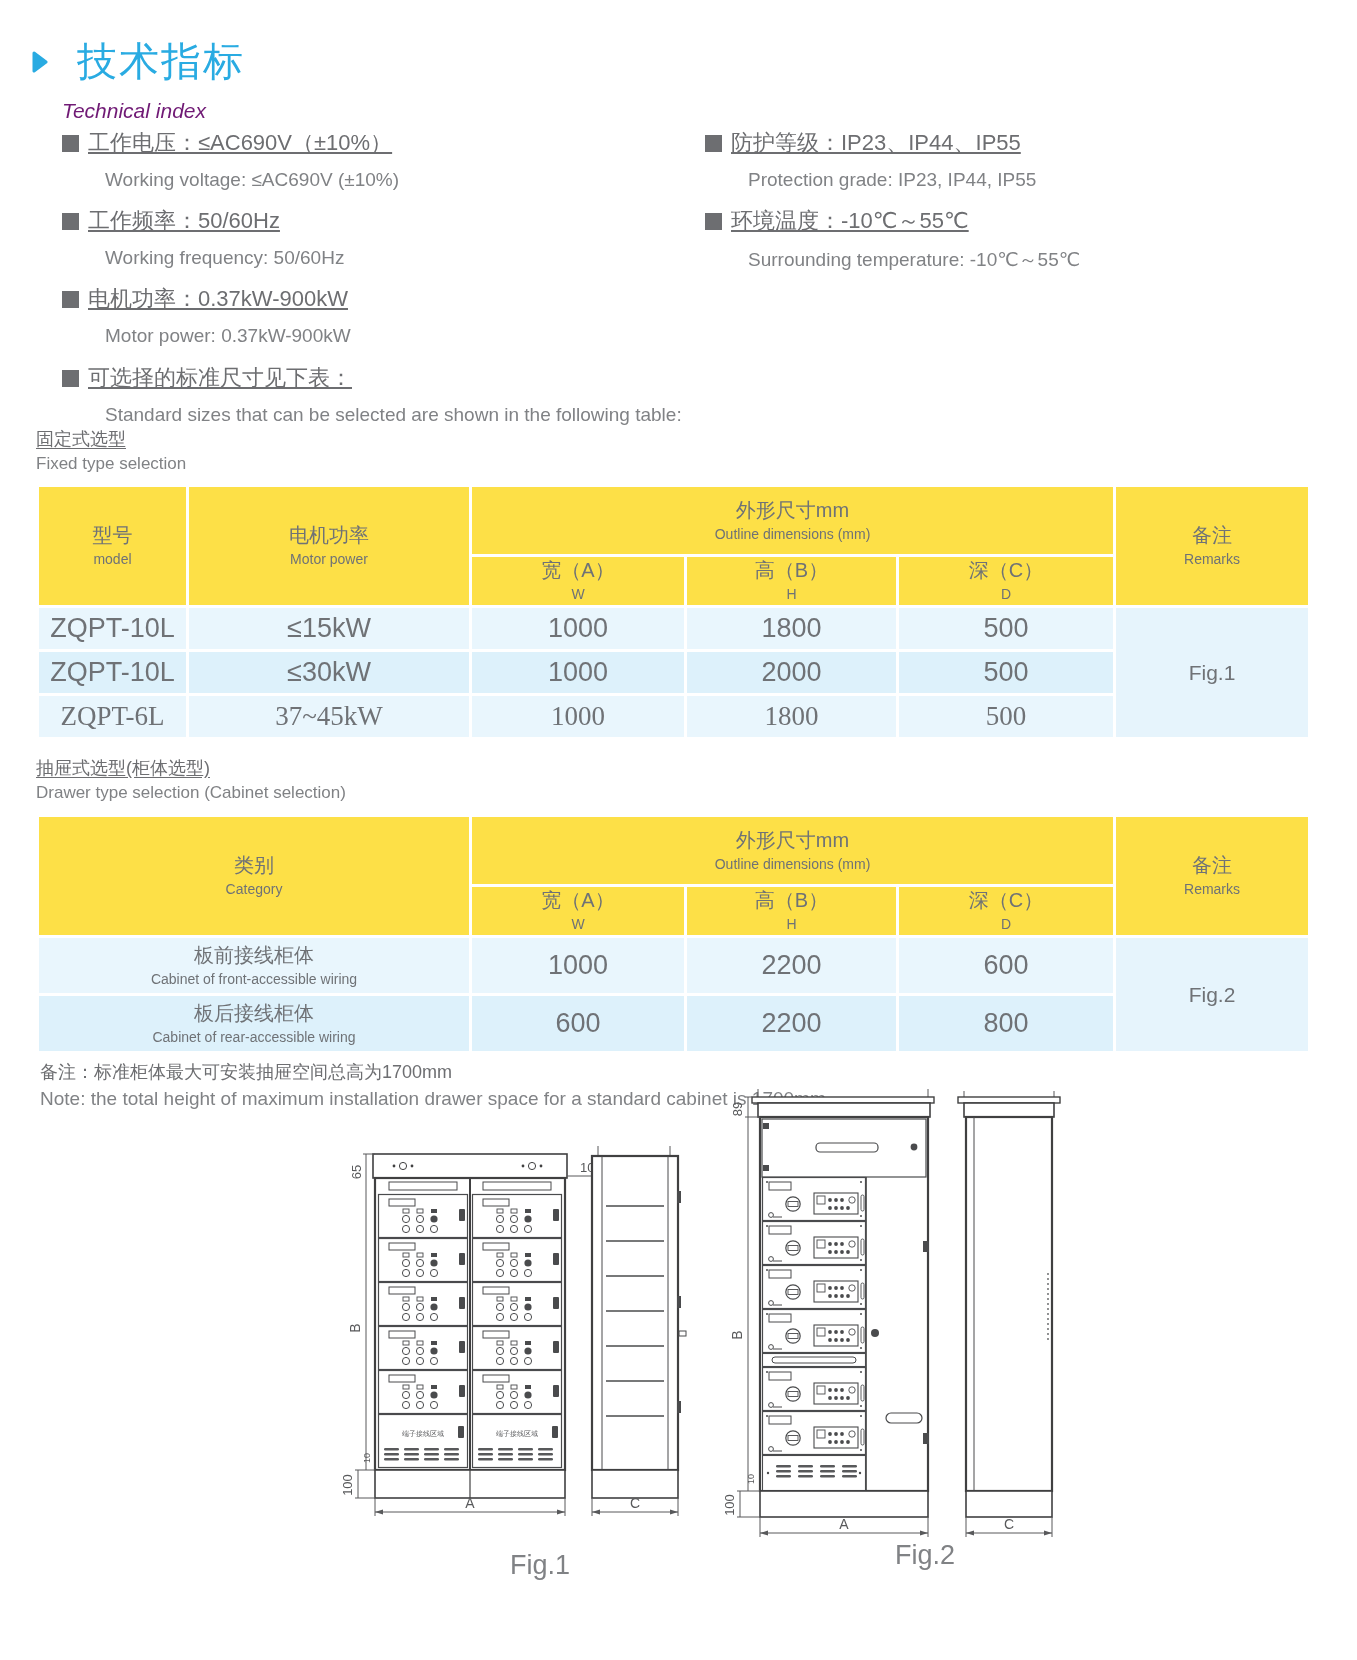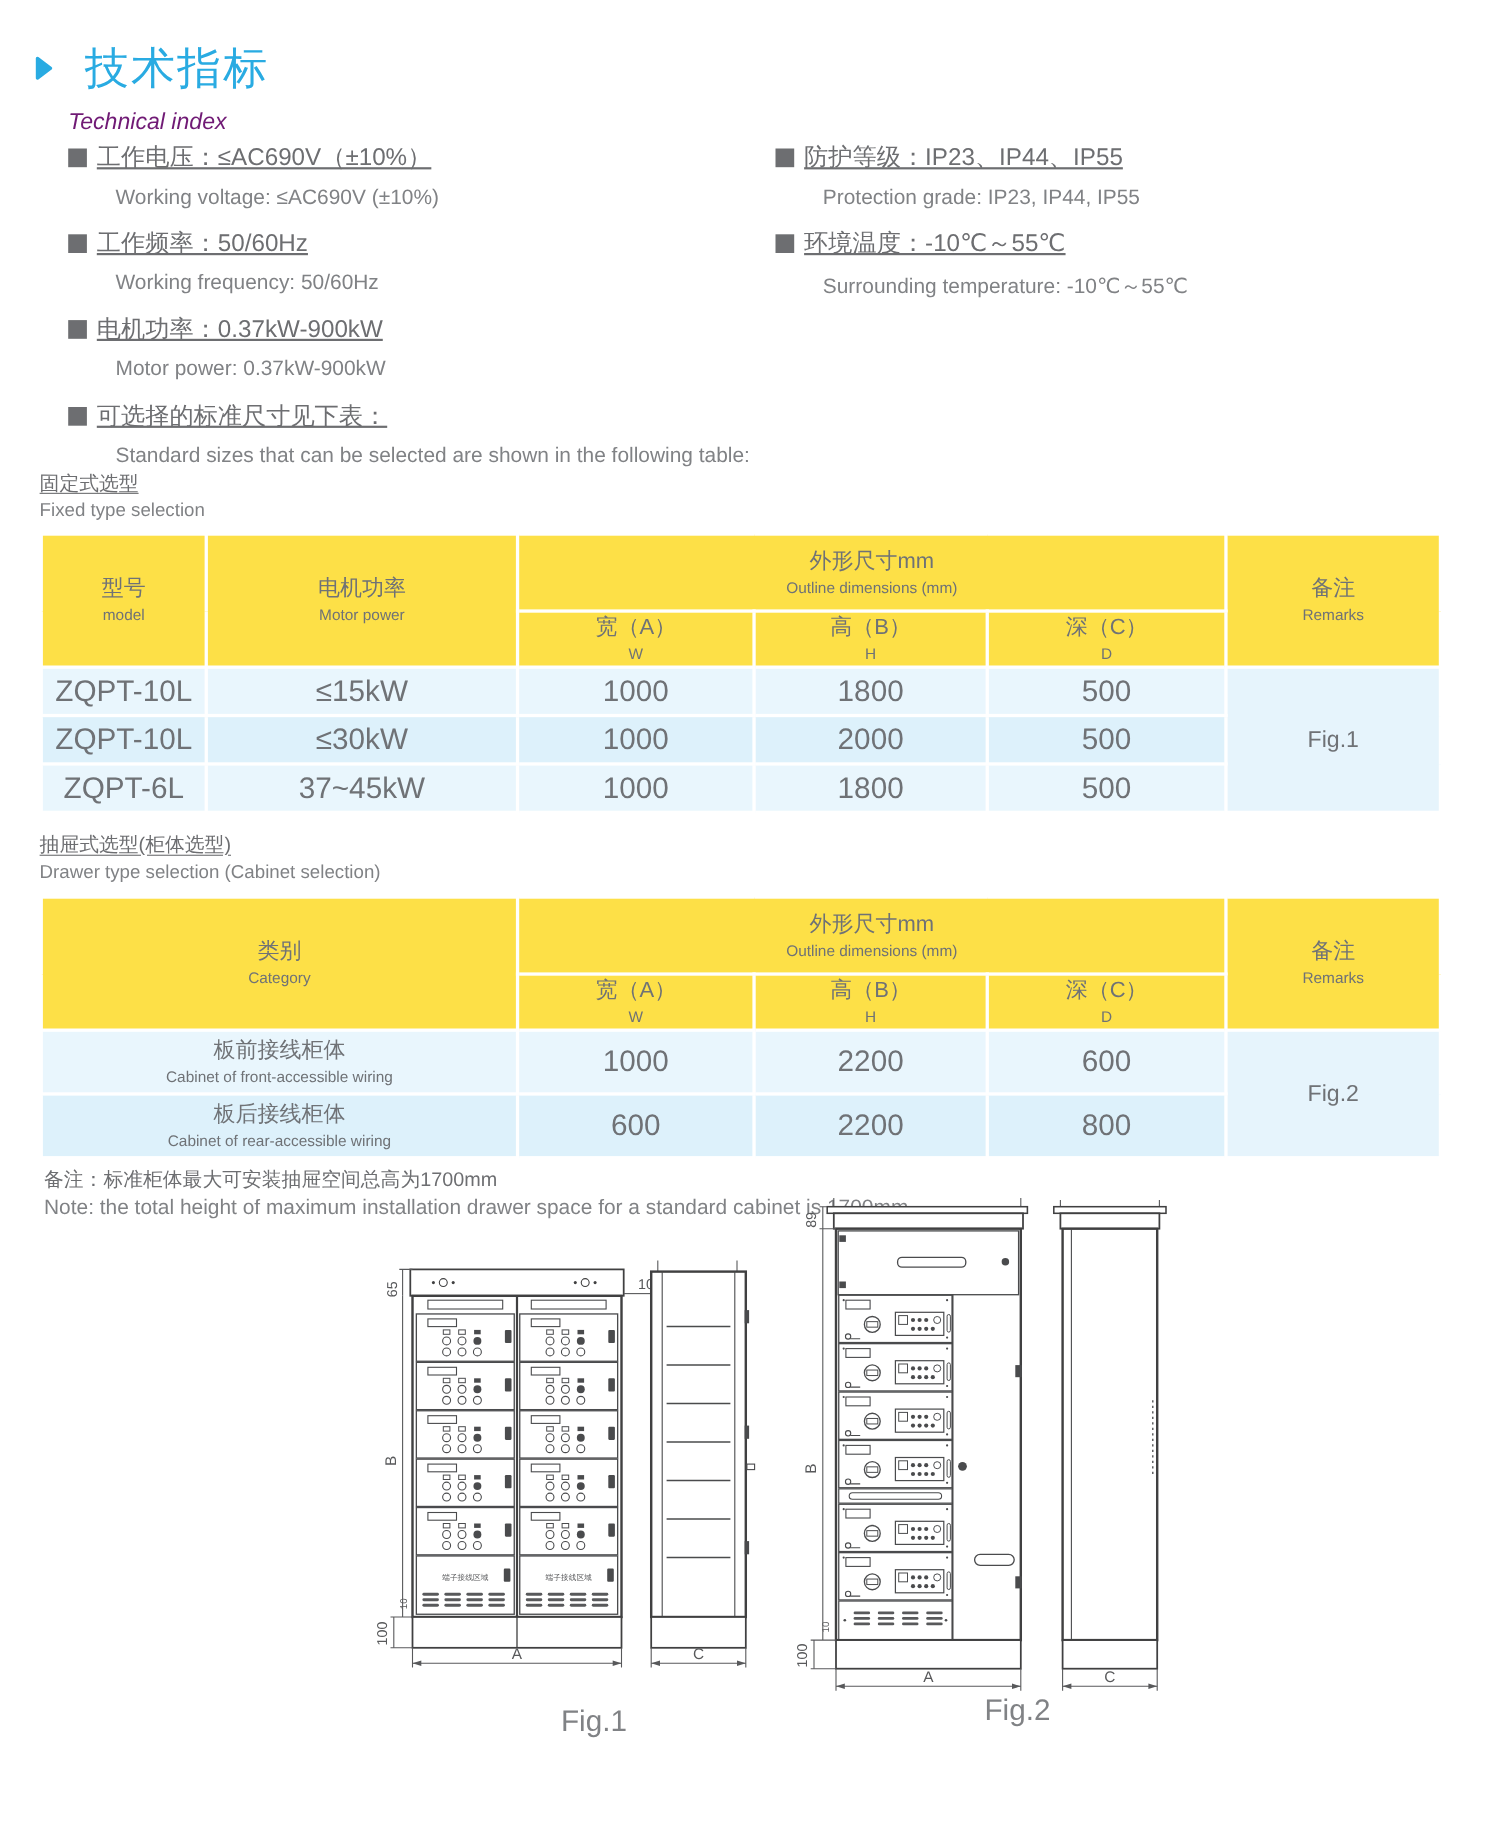--- a/index.html
+++ b/index.html
@@ -165,21 +165,21 @@
     <td class="row-a num">500</td>
     <td class="row-r figref" rowspan="3">Fig.1</td>
   </tr>
   <tr style="height:44px;">
     <td class="row-b num">ZQPT-10L</td>
     <td class="row-b num">≤30kW</td>
     <td class="row-b num">1000</td>
     <td class="row-b num">2000</td>
     <td class="row-b num">500</td>
   </tr>
-  <tr style="height:44px;">
+  <tr style="height:44px;font-family:Liberation Serif, serif;">
     <td class="row-a num">ZQPT-6L</td>
     <td class="row-a num">37~45kW</td>
     <td class="row-a num">1000</td>
     <td class="row-a num">1800</td>
     <td class="row-a num">500</td>
   </tr>
 </tbody>
   </table>
 
 <div class="sec-zh" style="top:756px;">抽屉式选型(柜体选型)</div>

